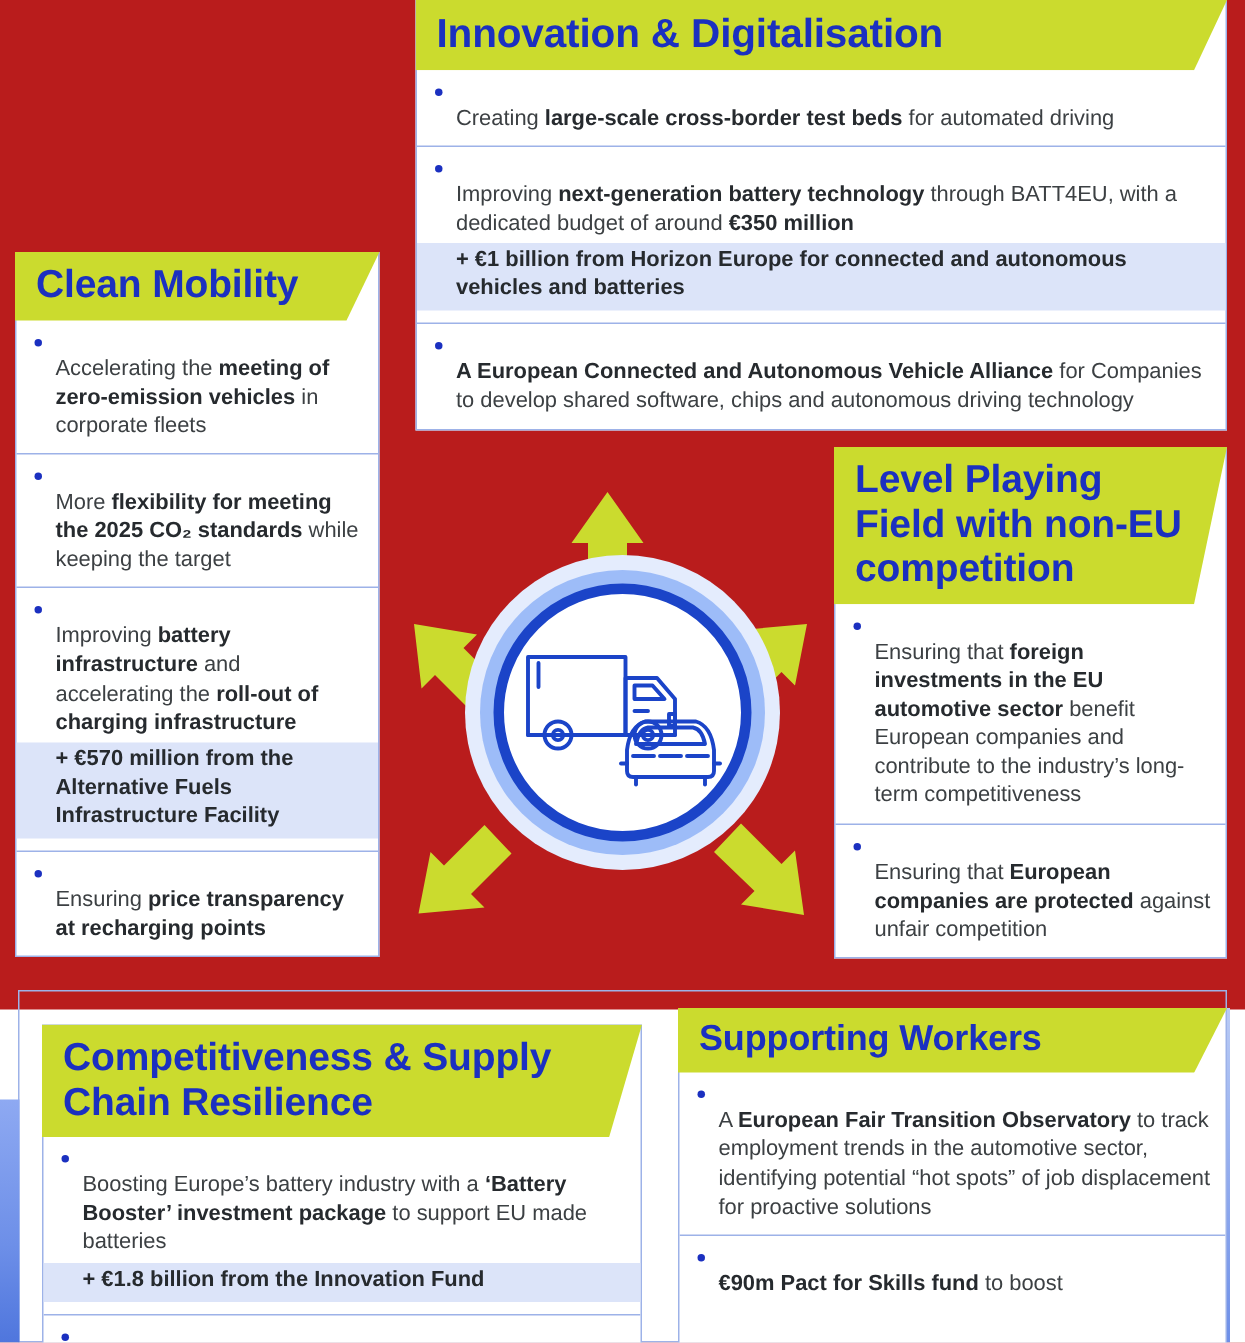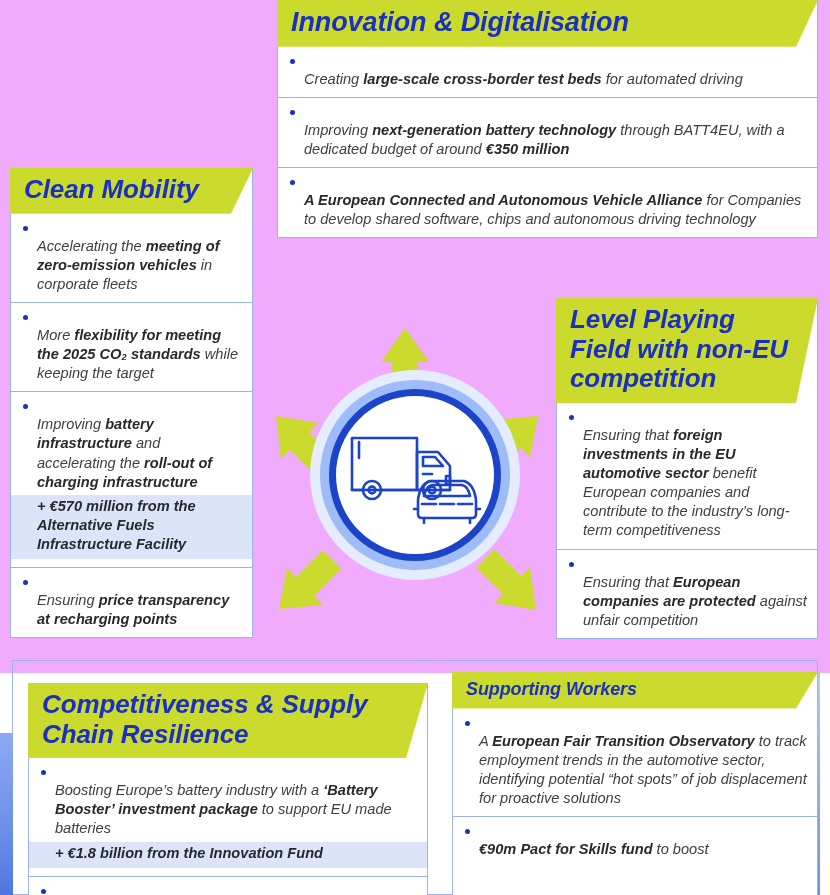--- a/index.html
+++ b/index.html
@@ -9,22 +9,21 @@
     height: 895px;
     background: #ffffff;
     font-family: "Liberation Sans", sans-serif;
     overflow: hidden;
   }
 
   #stage {
     position: relative;
     width: 830px;
     height: 673px;
-    background: #f0abfc;
-    font-style: italic;
+    background: #b91c1c;
   }
 
   
   .panel {
     position: absolute;
     border: 1px solid #9db2e8;
     background: #ffffff;
   }
 
   .banner {
@@ -34,21 +33,21 @@
     font-weight: bold;
     letter-spacing: -0.1px;
     line-height: 1.14;
     padding: 7px 26px 9px 14px;
     margin: -1px 0 0 -1px;
     width: calc(100% + 2px);
     clip-path: polygon(0 0, 100% 0, calc(100% - 22px) 100%, 0 100%);
   }
   .banner.wide  { font-size: 27px; }
   .banner.med   { font-size: 26px; }
-  .banner.small { font-size: 18px; }
+  .banner.small { font-size: 24px; }
 
   .rows { }
 
   .row {
     position: relative;
     border-top: 1px solid #9db2e8;
     padding: 23px 10px 8px 26px;
     font-size: 14.6px;
     line-height: 1.31;
     color: #3c4043;
@@ -150,21 +149,21 @@
 <div id="stage">
 
   <div id="frame-bottom"></div>
   <div id="frame-edge-left"></div>
   <div id="frame-line-right"></div>
 
   <div class="panel" id="panel-innovation">
     <div class="banner wide">Innovation &amp; Digitalisation</div>
     <div class="rows">
         <div class="row"><span class="bullet"></span><span><span>Creating </span><b>large-scale cross-border test beds</b><span> for automated driving</span></span></div>
-        <div class="row"><span class="bullet"></span><span><span>Improving </span><b>next-generation battery technology</b><span> through BATT4EU, with a dedicated  budget of around </span><b>€350 million</b></span></div>
+        <div class="row"><span class="bullet"></span><span><span>Improving </span><b>next-generation battery technology</b><span> through BATT4EU, with a dedicated  budget of around </span><b>€350 million</b></span><div class="stripe">+ €1 billion from Horizon Europe for connected and autonomous vehicles and batteries</div></div>
         <div class="row"><span class="bullet"></span><span><b>A European Connected and Autonomous Vehicle Alliance</b><span> for Companies to develop shared software, chips and autonomous driving technology</span></span></div>
       </div>
   </div>
 
   <div class="panel" id="panel-clean">
     <div class="banner med">Clean Mobility</div>
     <div class="rows">
         <div class="row"><span class="bullet"></span><span><span>Accelerating the </span><b>meeting of zero-emission vehicles</b><span> in corporate fleets</span></span></div>
         <div class="row"><span class="bullet"></span><span><span>More </span><b>flexibility for meeting the 2025 CO₂ standards</b><span> while keeping the target</span></span></div>
         <div class="row"><span class="bullet"></span><span><span>Improving </span><b>battery infrastructure</b><span> and accelerating the </span><b>roll-out of charging infrastructure</b></span><div class="stripe">+ €570 million from the Alternative Fuels Infrastructure Facility</div></div>

